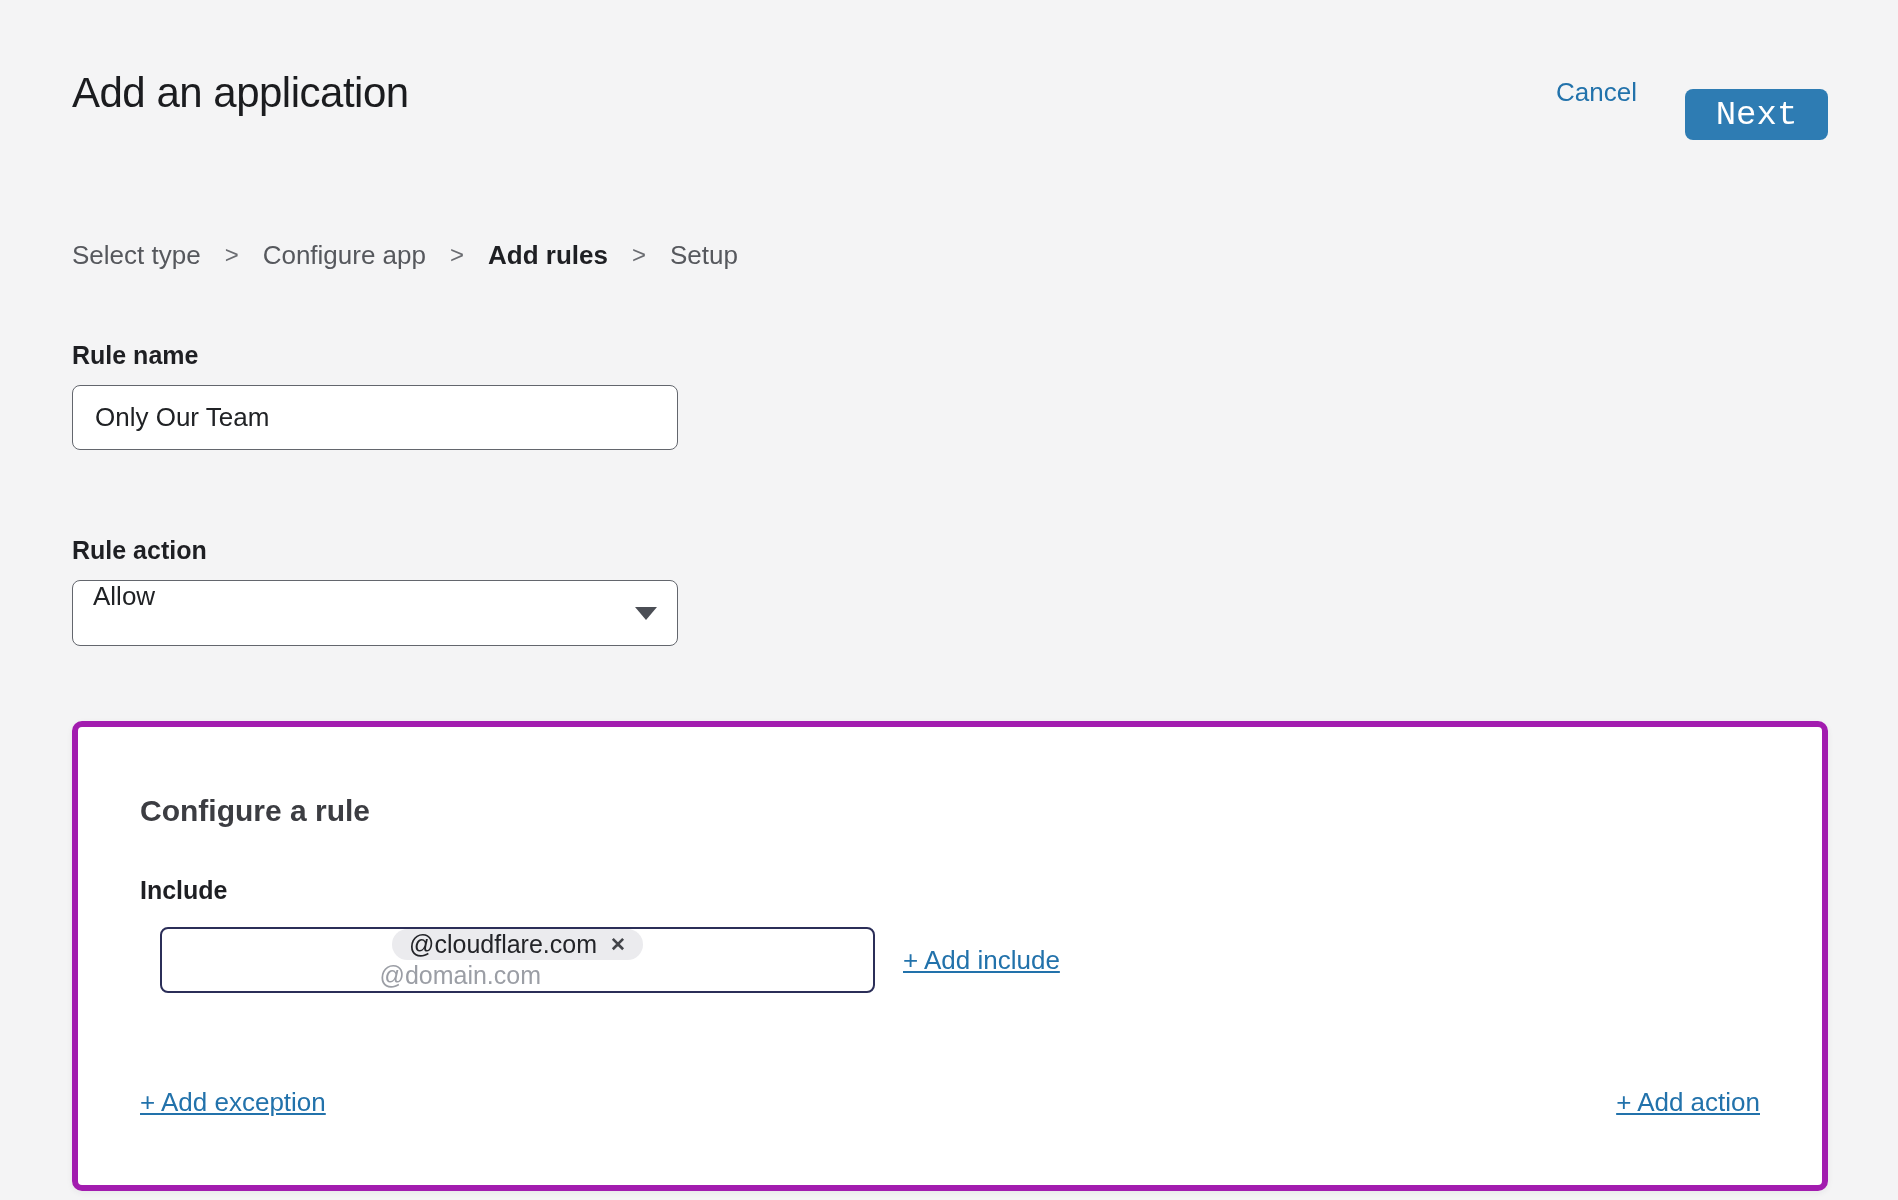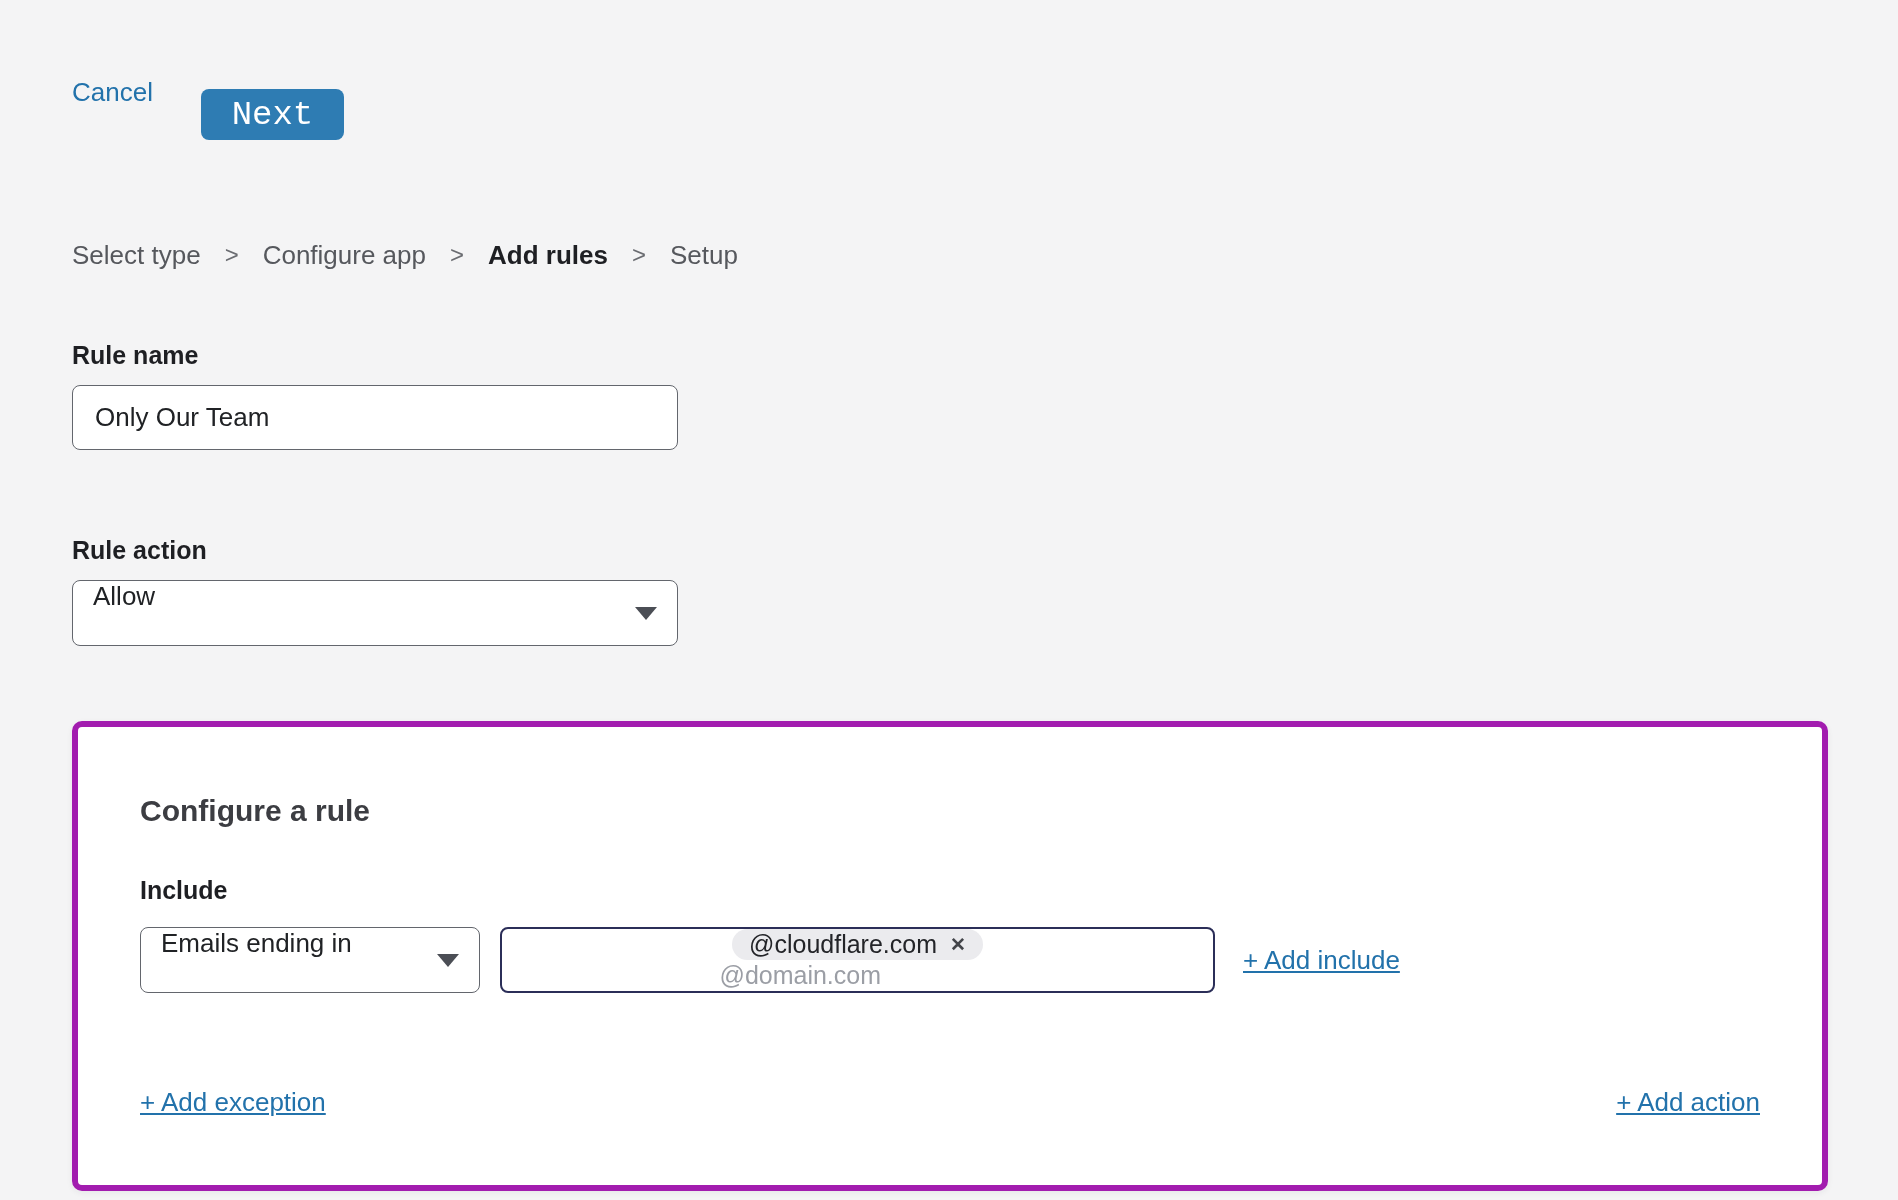--- a/index.html
+++ b/index.html
@@ -84,20 +84,21 @@
   .add-include{margin-left:28px;align-self:center;font-size:26px;text-decoration:underline;}
   .links-row{margin-top:94px;display:flex;gap:40px;font-size:26px;line-height:30px;justify-content:space-between;}
   .links-row .link{text-decoration:underline;}
 </style>
 </head>
 <body>
 
 <div class="page">
 
   <div class="header">
+    <div class="page-title">Add an application</div>
     <div class="header-actions">
       <a class="link cancel-link">Cancel</a>
       <button class="btn-primary">Next</button>
     </div>
   </div>
 
   <div class="breadcrumb">
     <span class="crumb">Select type</span>
     <span class="crumb-sep">&gt;</span>
     <span class="crumb">Configure app</span>
@@ -114,24 +115,20 @@
   <div class="select">
     <span class="select-value">Allow</span>
     <span class="chevron"></span>
   </div>
 
   <div class="card">
     <div class="card-title">Configure a rule</div>
     <div class="include-label">Include</div>
 
     <div class="include-row">
-      <div class="select small">
-        <span class="select-value">Emails ending in</span>
-        <span class="chevron"></span>
-      </div>
 
       <div class="tag-input">
         <span class="chip">
           <span>@cloudflare.com</span>
           <span class="chip-x">✕</span>
         </span>
         <input class="email-input" type="text" placeholder="@domain.com" style="">
       </div>
 
       <a class="link add-include">+ Add include</a>

